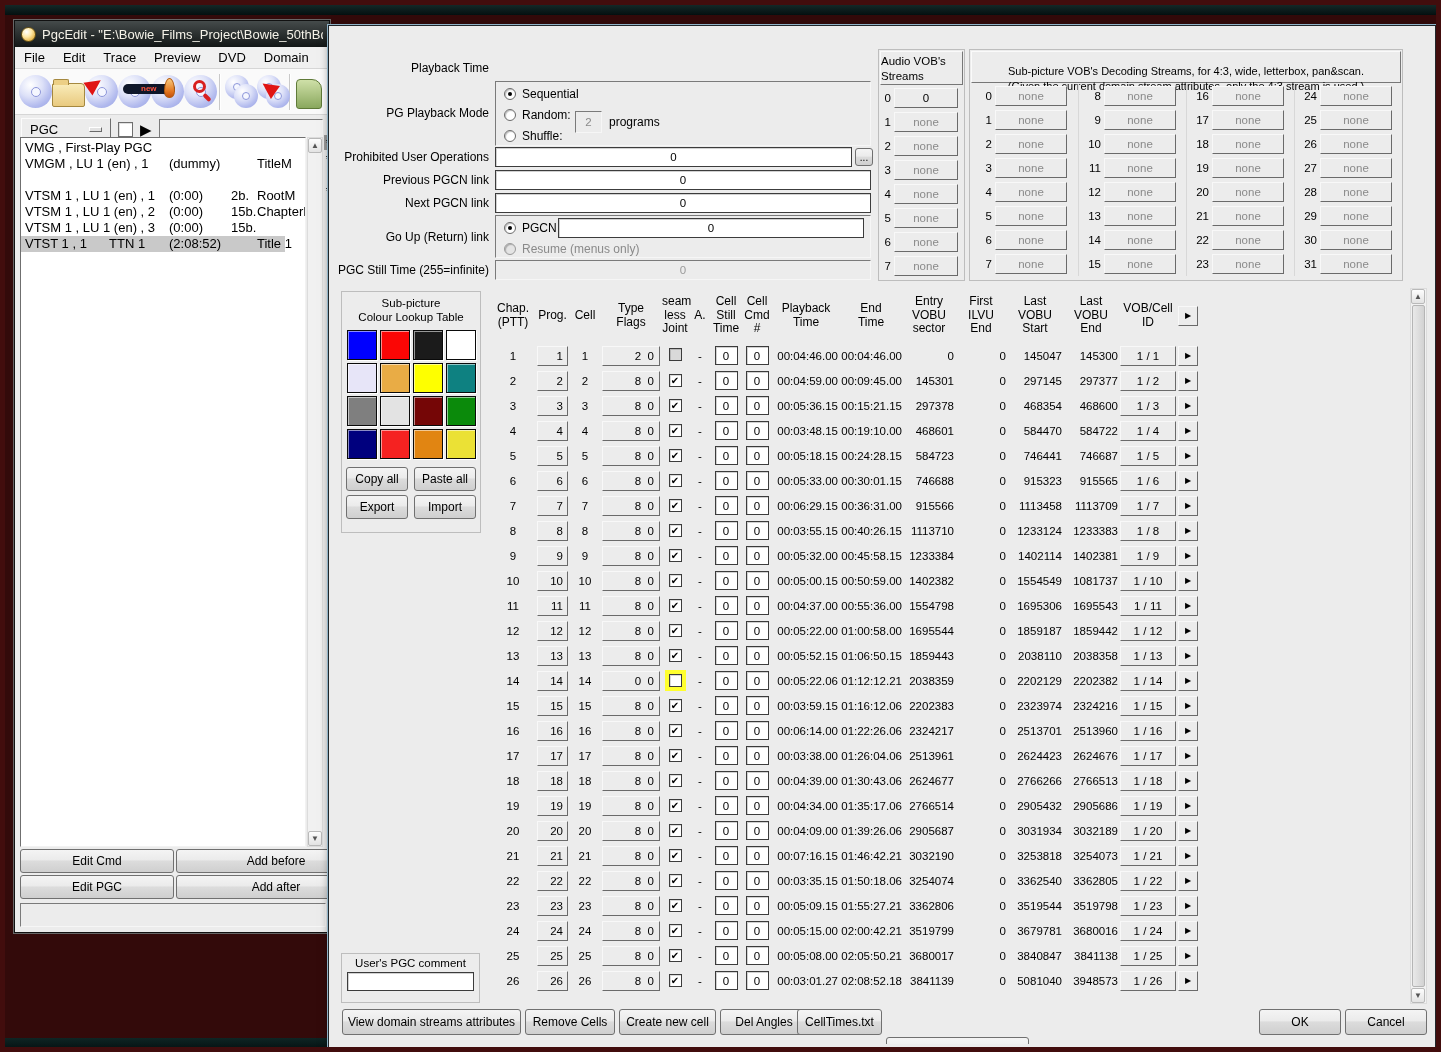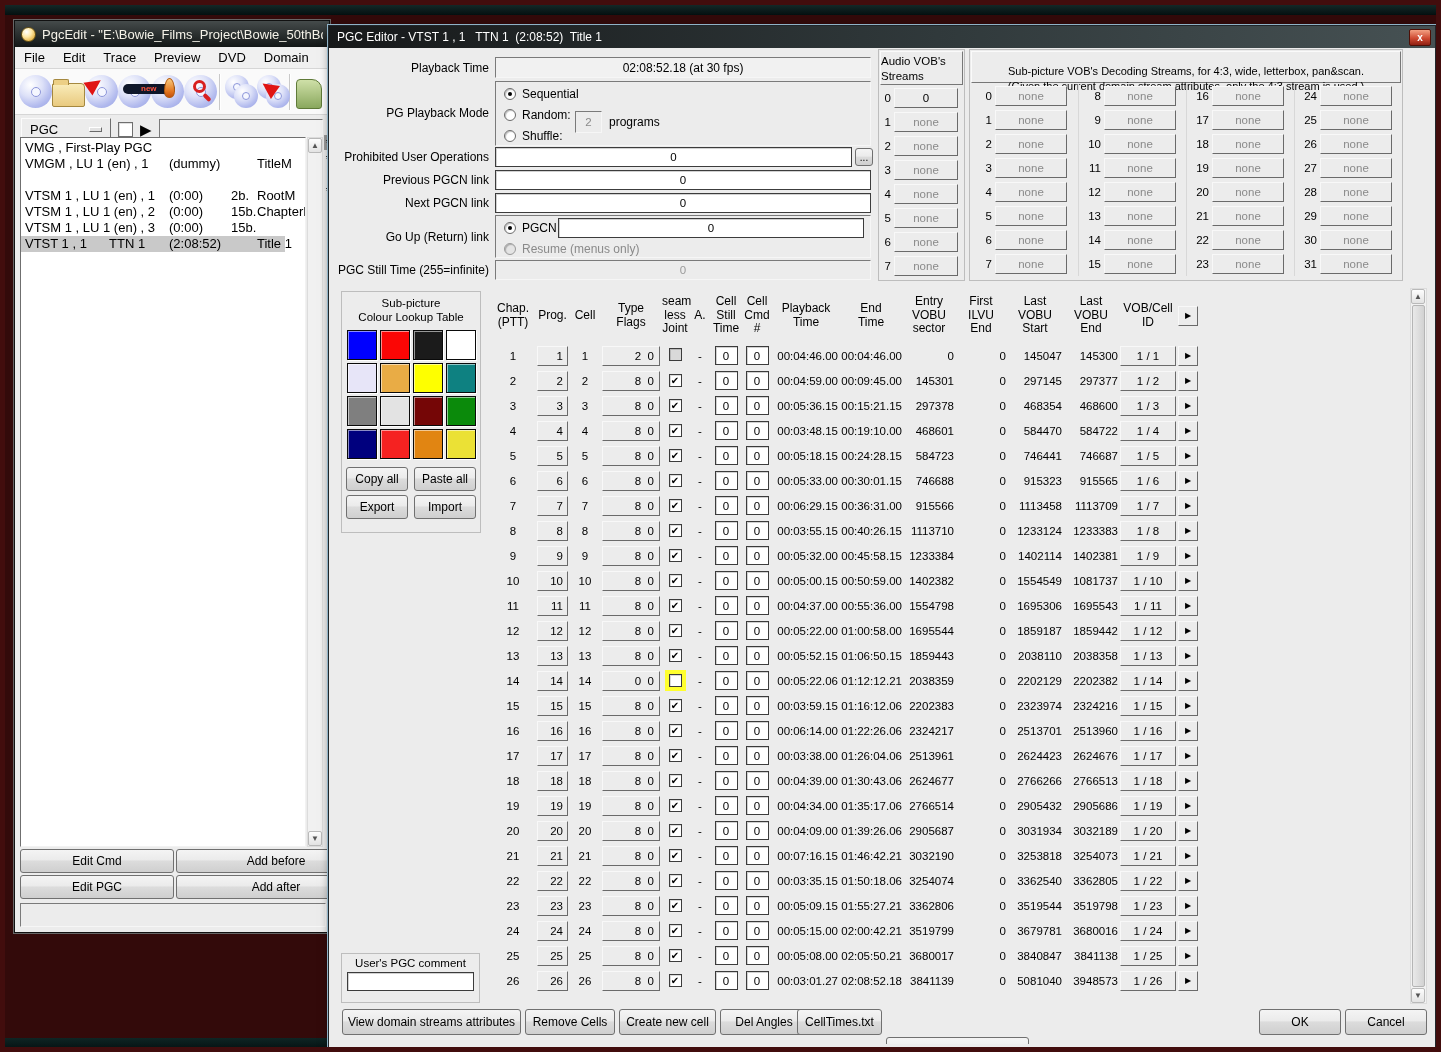--- a/index.html
+++ b/index.html
@@ -288,28 +288,23 @@
   <div class="win-btn winbtn" style="left:5px;top:854px;width:154px;">
       <span>Edit PGC</span>
     </div>
   <div class="win-btn winbtn" style="left:161px;top:854px;width:200px;">
       <span>Add after</span>
     </div>
   <div id="statusbar" class="sunken"></div>
 </div>
 
 <div id="dialog">
-  <div id="dlg-titlebar">
-    <span id="dlg-title">PGC Editor - VTST 1 , 1   TTN 1  (2:08:52)  Title 1</span>
-    <span id="dlg-close">x</span>
-  </div>
   <div id="dlg-body">
 
     <span class="lbl rlbl" style="top:13px;">Playback Time</span>
-    <div id="fld-playback" class="sunken" style="display:flex;align-items:center;justify-content:center;">02:08:52.18 (at 30 fps)</div>
 
     <span class="lbl rlbl" style="top:58px;">PG Playback Mode</span>
     <div id="grp-mode" class="sunken">
       <div class="radio-line" style="left:8px;top:5px;">
         <span class="rdo on"></span>
         <span>Sequential</span>
       </div>
       <div class="radio-line" style="left:8px;top:26px;">
         <span class="rdo"></span>
         <span>Random:</span>

